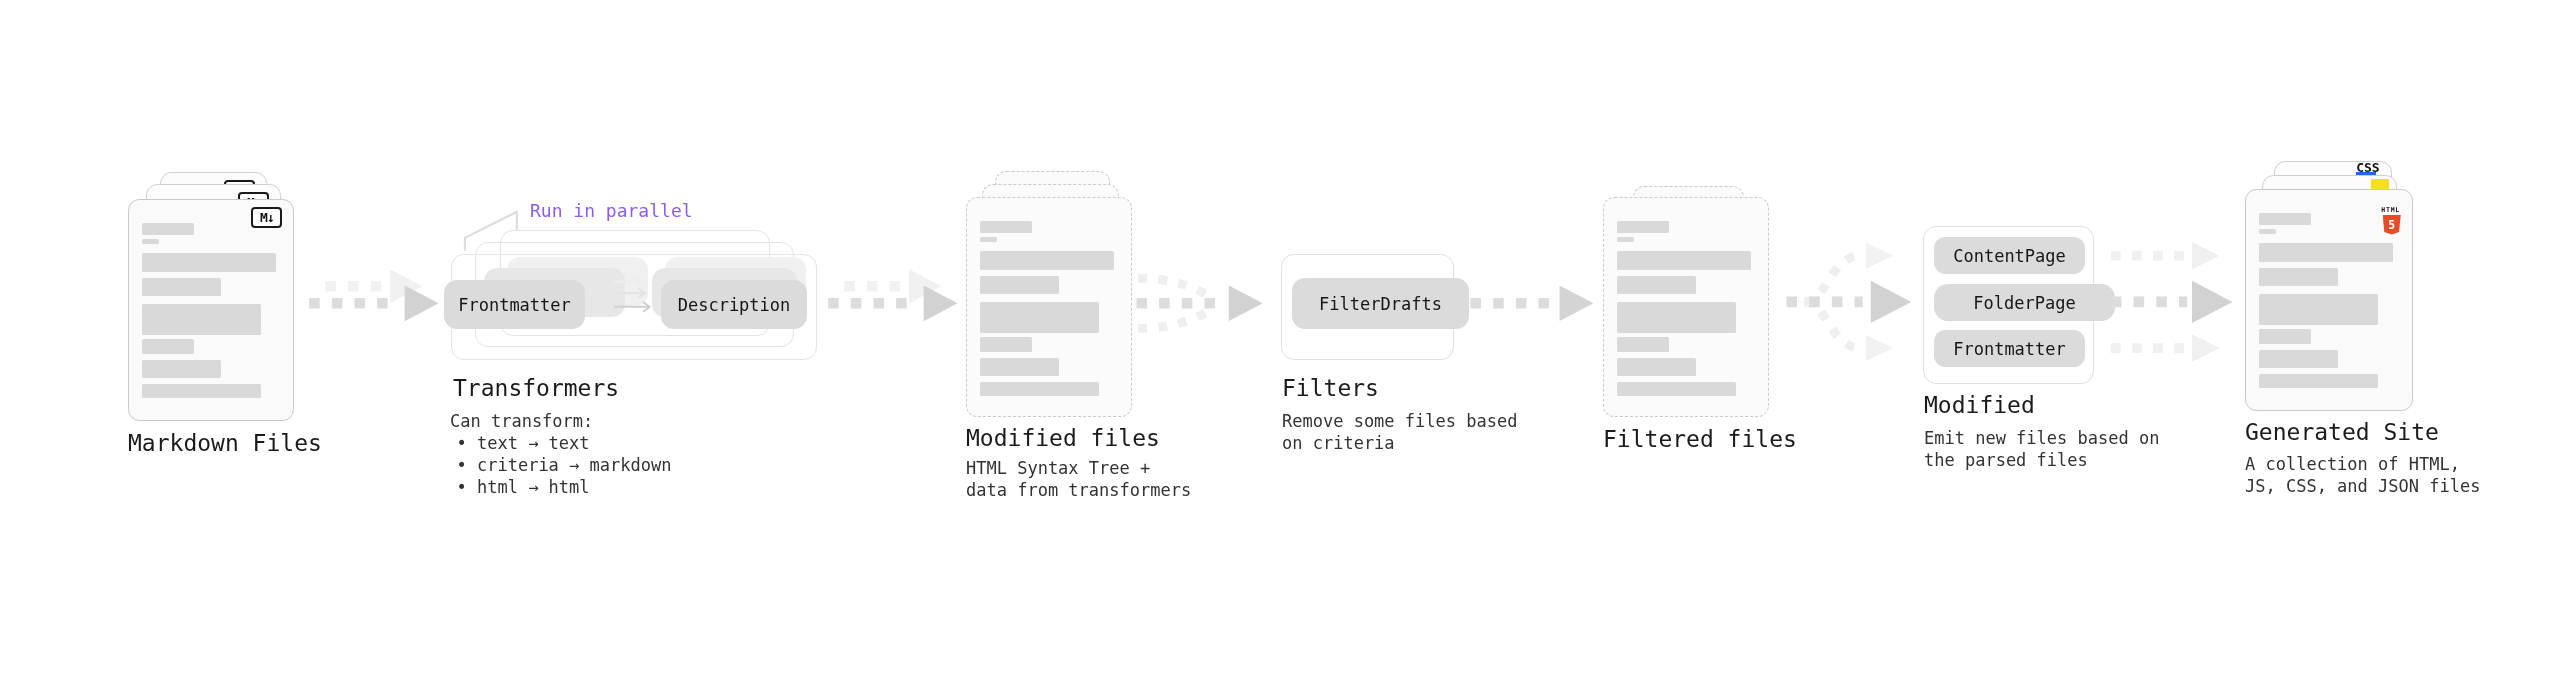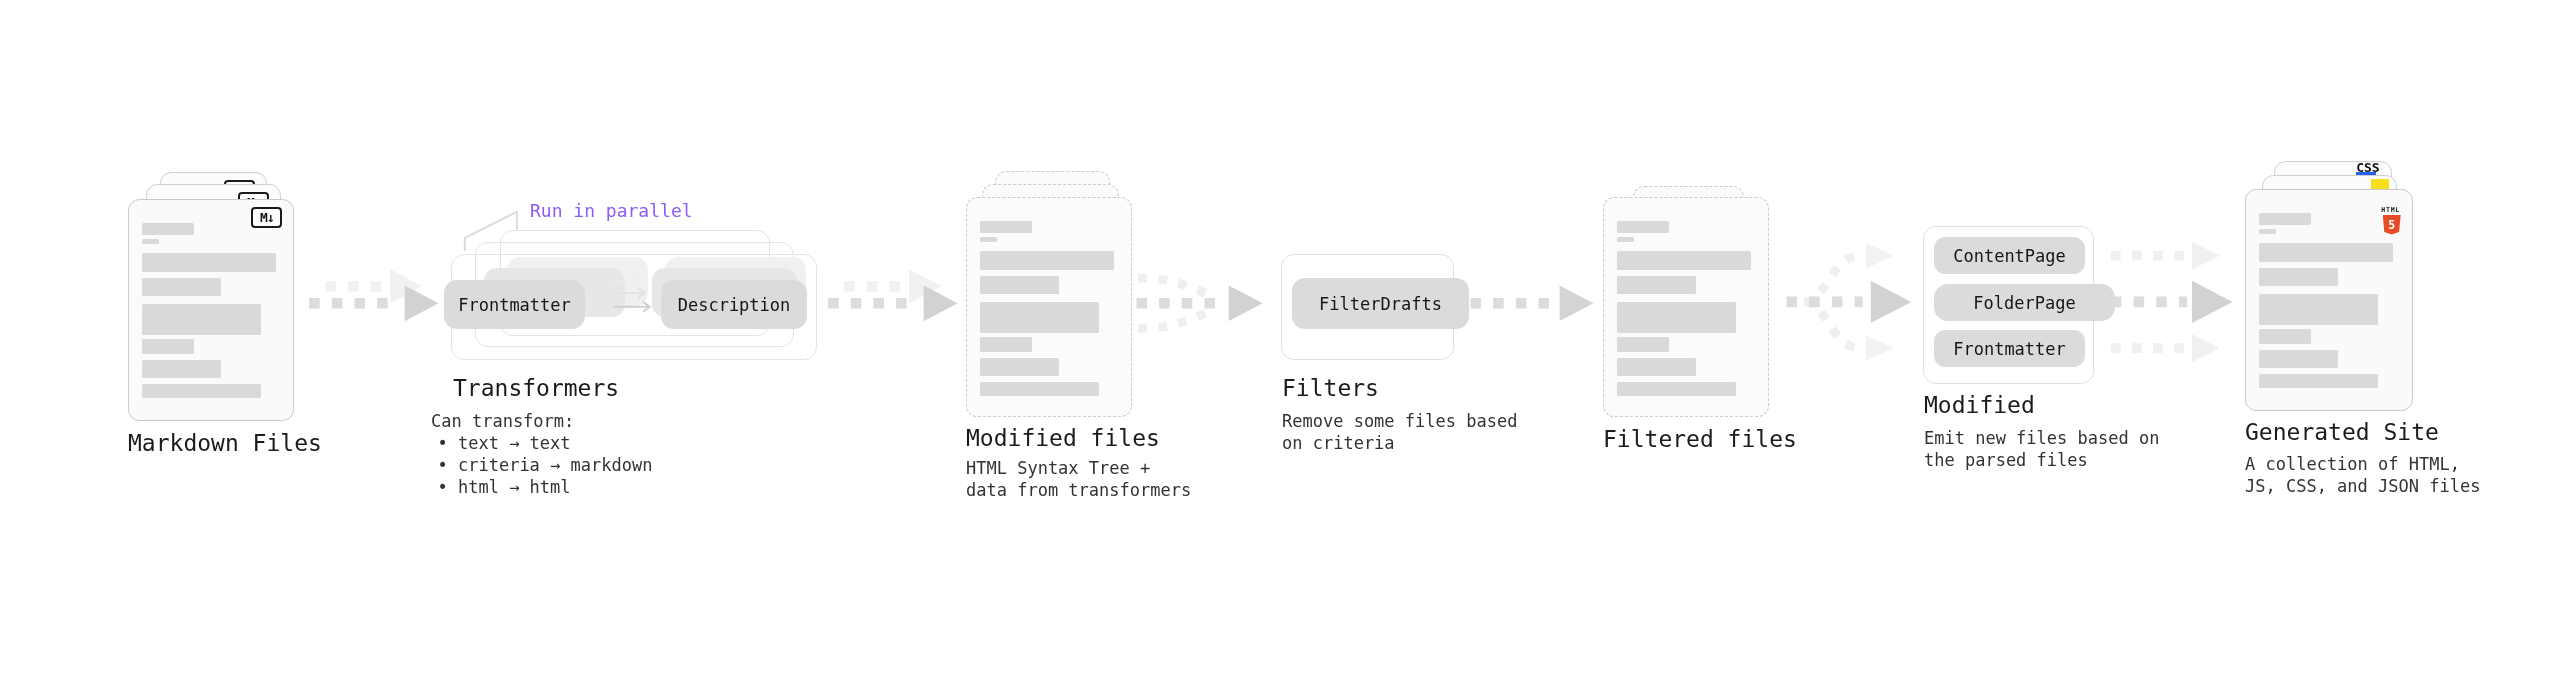--- a/index.html
+++ b/index.html
@@ -108,21 +108,21 @@
       <line x1="6" y1="28" x2="42" y2="28" stroke="#e3e3e3" stroke-width="2.5"></line>
       <path d="M36,22 L44,28 L36,34" fill="none" stroke="#e3e3e3" stroke-width="2.5"></path>
       <line x1="6" y1="45" x2="48" y2="45" stroke="#cfcfcf" stroke-width="2.5"></line>
       <path d="M42,39 L50,45 L42,51" fill="none" stroke="#cfcfcf" stroke-width="2.5"></path>
     </svg>
 
     <div class="pill" style="left:444px;top:280px;width:141px;height:49px;z-index:4">Frontmatter</div>
     <div class="pill" style="left:661px;top:280px;width:146px;height:49px;z-index:4">Description</div>
 
     <div class="stage-label" style="left:453px;top:375px">Transformers</div>
-    <div class="stage-desc" style="left:431px;top:410px">
+    <div class="stage-desc" style="left:450px;top:410px">
       <div>Can transform:</div>
       <div style="padding-left:6.5px">• text → text</div>
       <div style="padding-left:6.5px">• criteria → markdown</div>
       <div style="padding-left:6.5px">• html → html</div>
     </div>
   </div>
 
   <svg style="left:813px;top:254px" width="163" height="89" viewBox="0 0 200 110">
     <line x1="38" y1="40" x2="112" y2="40" stroke="#f1f1f1" stroke-width="13" stroke-dasharray="13 15"></line>
     <polygon points="118,19 118,61 158,40" fill="#f1f1f1"></polygon>

